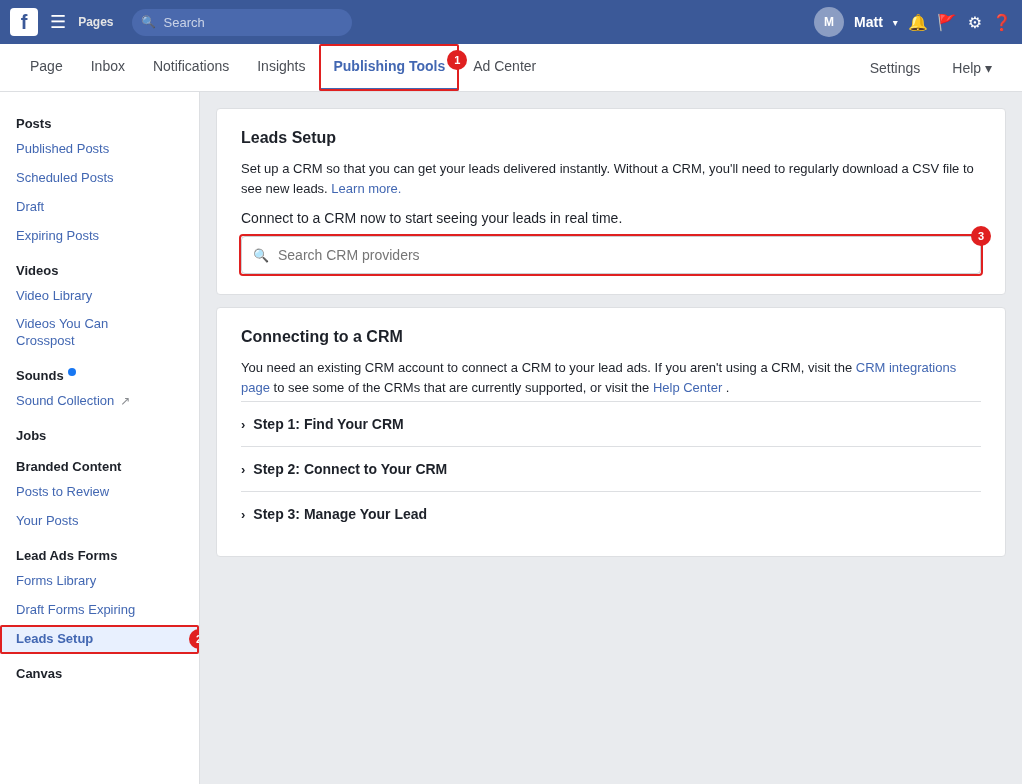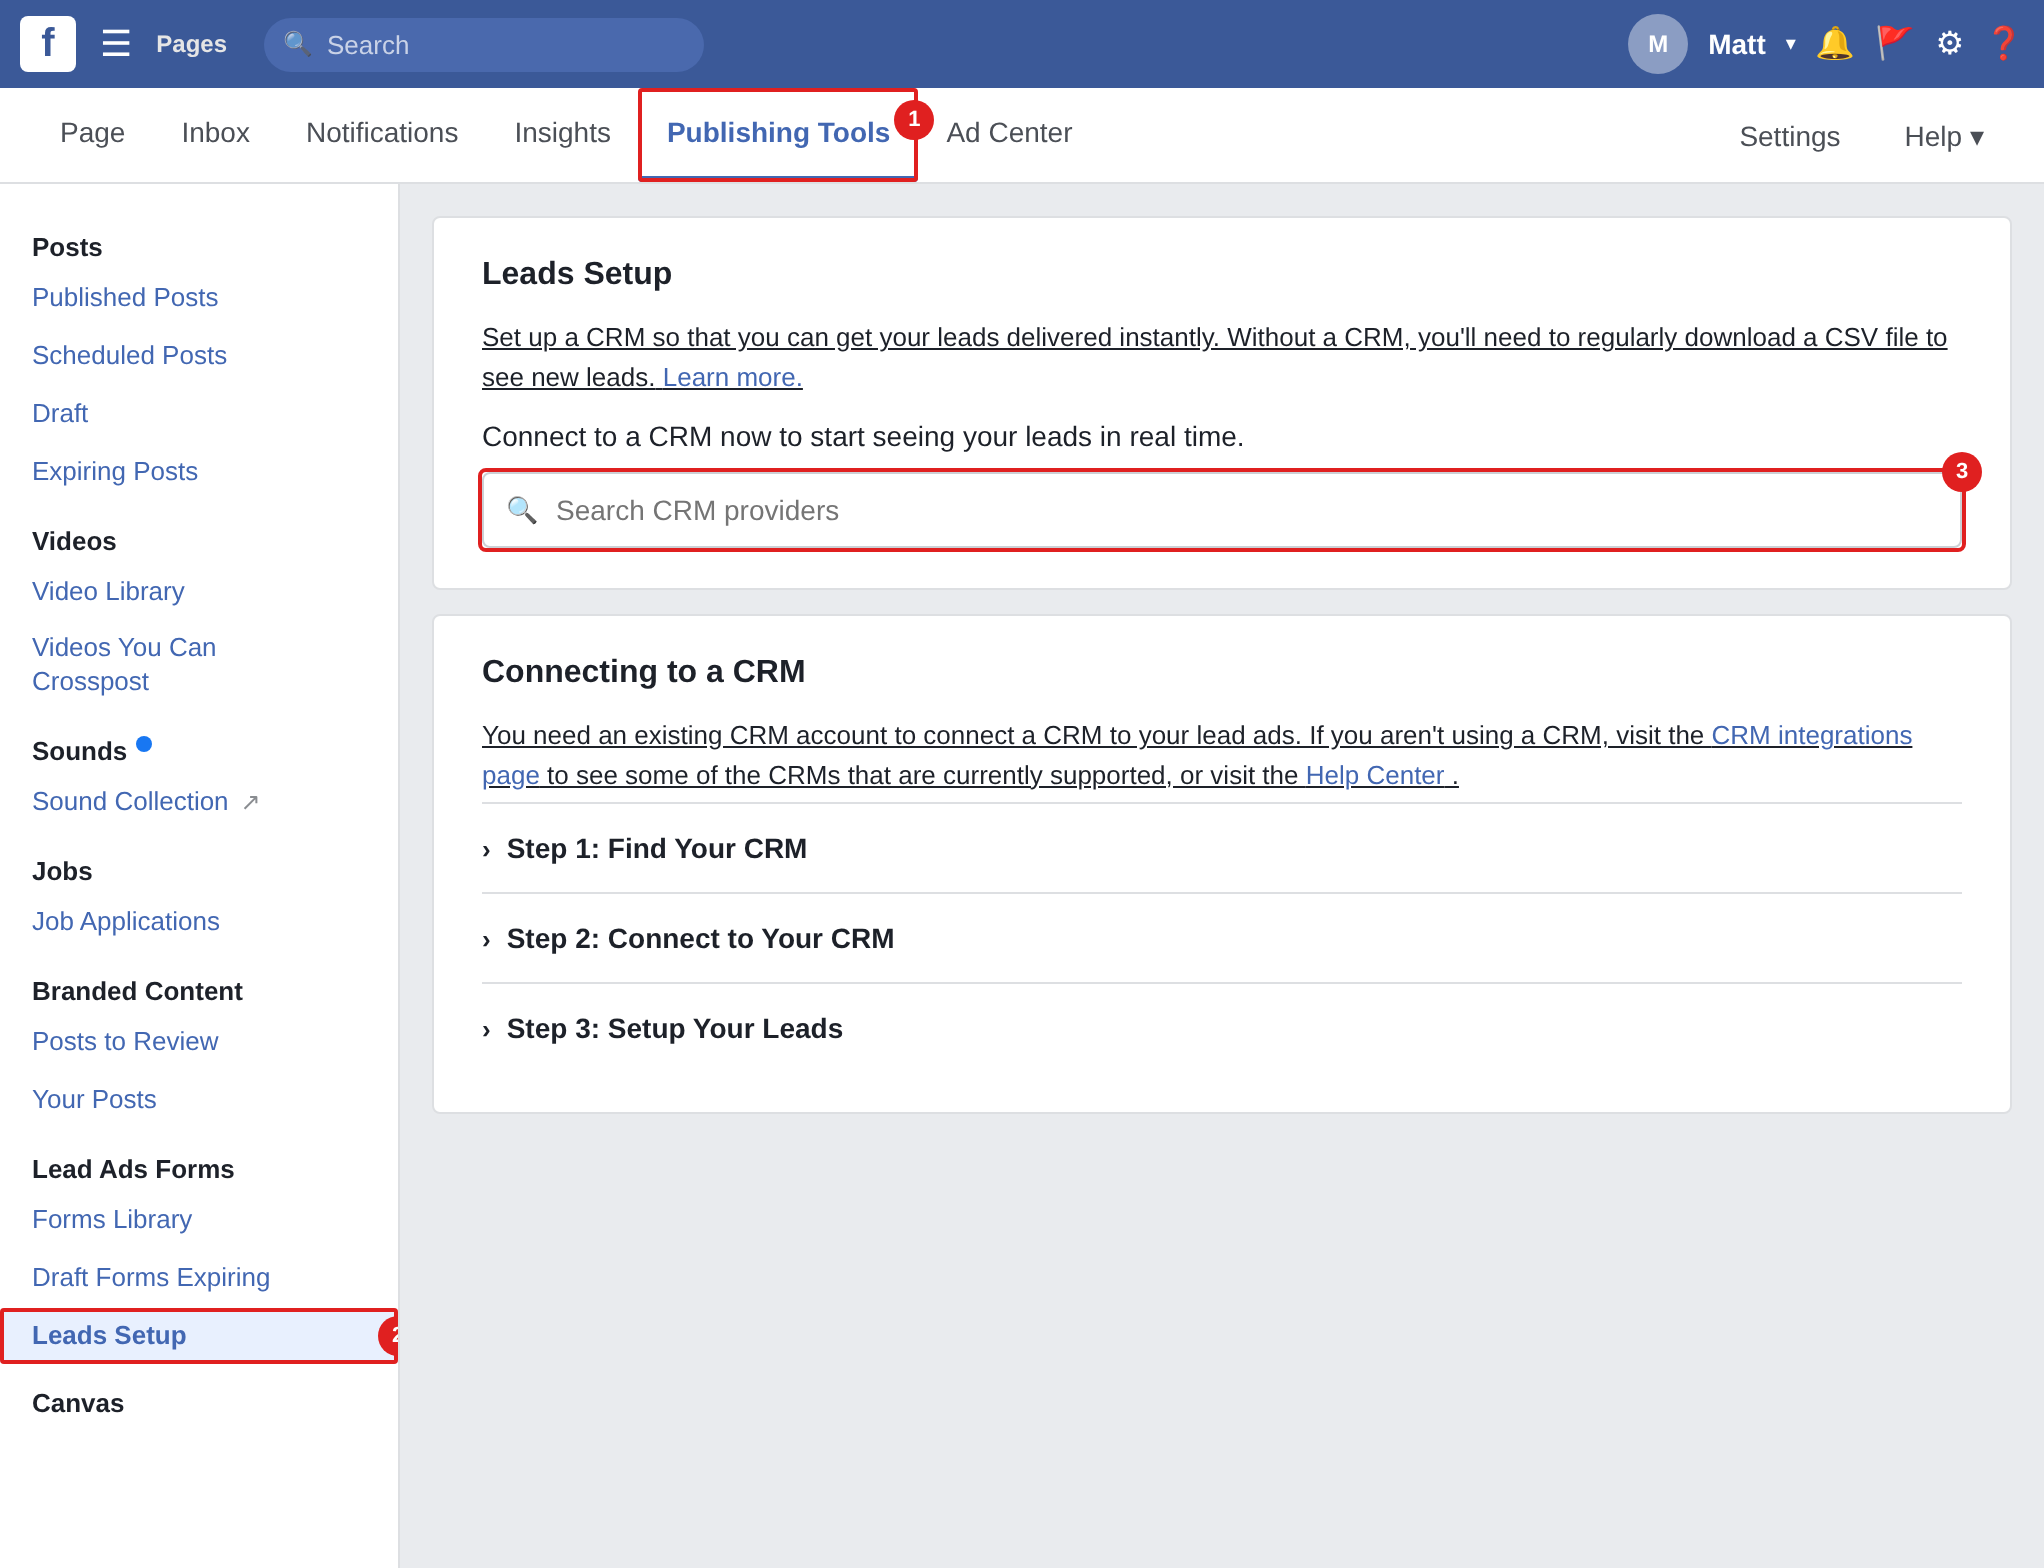--- a/index.html
+++ b/index.html
@@ -41,21 +41,21 @@
     .sidebar-item.highlighted { outline: 2px solid #e02020; outline-offset: -2px; border-radius: 2px; }
     .sidebar-dot { display: inline-block; width: 8px; height: 8px; background: #1877f2; border-radius: 50%; margin-left: 4px; }
     .sidebar-item-icon { margin-left: 6px; color: #8a8d91; font-size: 12px; }
 
     
     .main { flex: 1; padding: 16px; overflow-y: auto; }
 
     
     .card { background: white; border: 1px solid #dddfe2; border-radius: 4px; margin-bottom: 12px; padding: 20px 24px; }
     .card-title { font-size: 16px; font-weight: 700; color: #1d2129; margin-bottom: 12px; }
-    .card-desc { font-size: 13px; color: #1d2129; line-height: 1.5; margin-bottom: 12px; text-decoration: underline; }
+    .card-desc { font-size: 13px; color: #1d2129; line-height: 1.5; margin-bottom: 12px; }
     .card-desc a { color: #4267b2; text-decoration: none; }
     .card-connect-text { font-size: 14px; color: #1d2129; margin-bottom: 10px; font-weight: 500; }
 
     
     .search-box-wrap { position: relative; outline: 2px solid #e02020; border-radius: 2px; }
     .search-crm { width: 100%; padding: 10px 14px 10px 36px; border: 1px solid #ccd0d5; border-radius: 4px; font-size: 14px; color: #90949c; outline: none; }
     .search-crm-icon { position: absolute; left: 12px; top: 50%; transform: translateY(-50%); color: #90949c; font-size: 13px; }
 
     
     .connecting-card .card-desc { margin-bottom: 4px; }
@@ -130,21 +130,20 @@
     <div class="sidebar-item">Expiring Posts</div>
 
     <div class="sidebar-section-title">Videos</div>
     <div class="sidebar-item">Video Library</div>
     <div class="sidebar-item" style="line-height:1.3;">Videos You Can<br>Crosspost</div>
 
     <div class="sidebar-section-title" style="display:flex;align-items:flex-start;">Sounds <span class="sidebar-dot" style="margin-left:4px;"></span></div>
     <div class="sidebar-item">Sound Collection <span class="sidebar-item-icon">↗</span></div>
 
     <div class="sidebar-section-title">Jobs</div>
-    <div class="sidebar-item">Job Applications</div>
 
     <div class="sidebar-section-title">Branded Content</div>
     <div class="sidebar-item">Posts to Review</div>
     <div class="sidebar-item">Your Posts</div>
 
     <div class="sidebar-section-title">Lead Ads Forms</div>
     <div class="sidebar-item">Forms Library</div>
     <div class="sidebar-item">Draft Forms Expiring</div>
     <div class="sidebar-item active highlighted" style="position:relative; outline:2px solid #e02020; outline-offset:-2px; border-radius:2px; font-weight:600;">
       Leads Setup
@@ -183,18 +182,18 @@
       <div class="step-item">
         <span class="step-chevron">›</span>
         <span class="step-label">Step 1: Find Your CRM</span>
       </div>
       <div class="step-item">
         <span class="step-chevron">›</span>
         <span class="step-label">Step 2: Connect to Your CRM</span>
       </div>
       <div class="step-item">
         <span class="step-chevron">›</span>
-        <span class="step-label">Step 3: Setup Your Leads</span>
+        <span class="step-label">Step 3: Manage Your Lead</span>
       </div>
     </div>
 
   </div>
 </div>
 
 </body></html>

